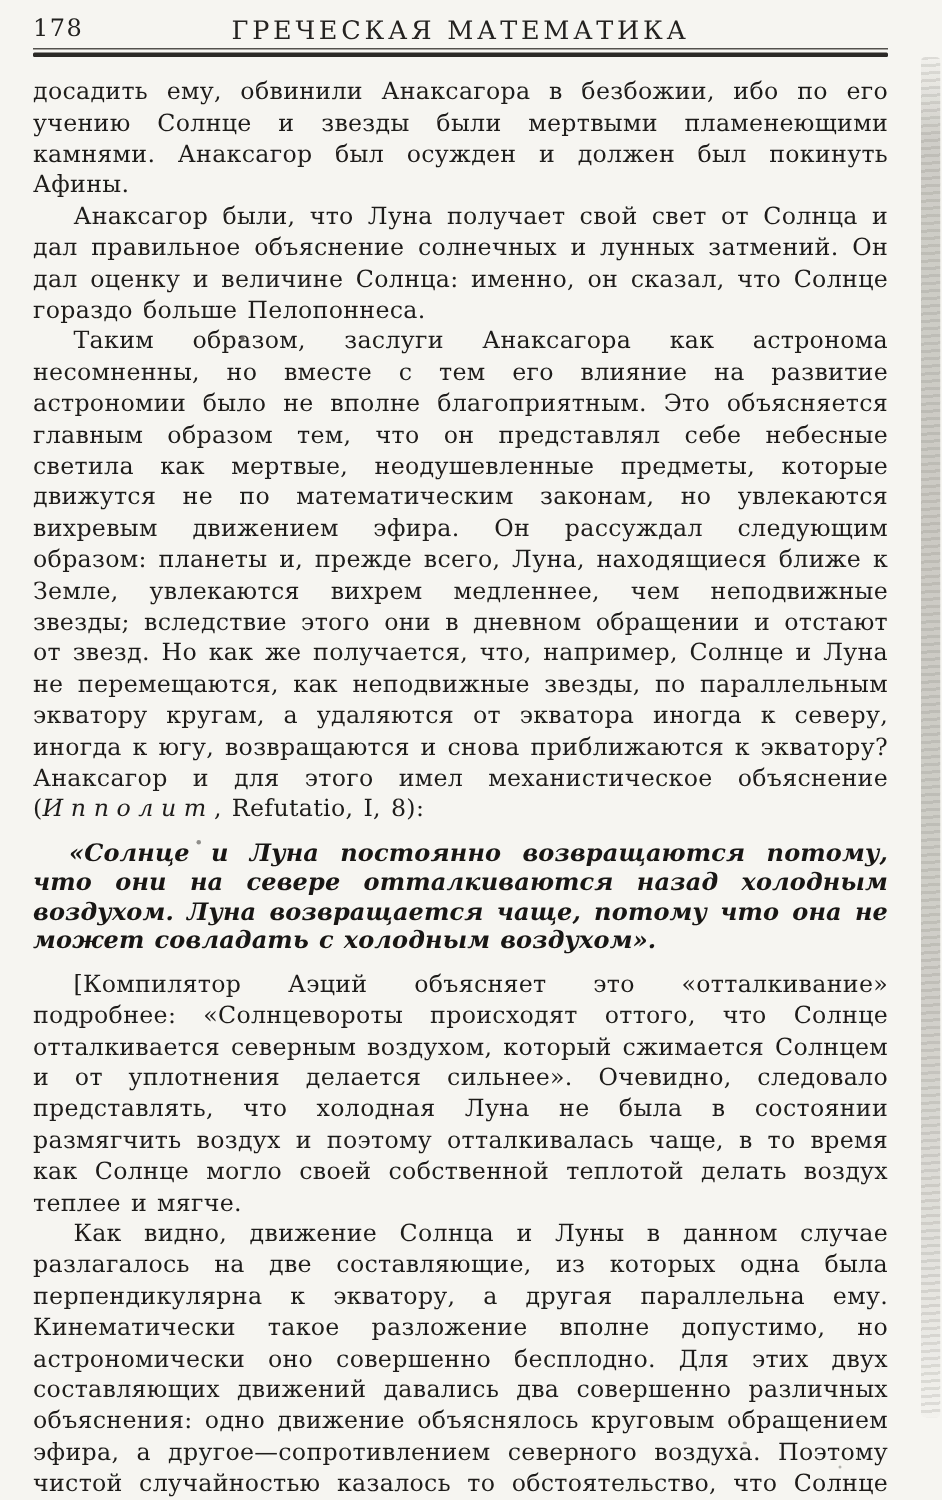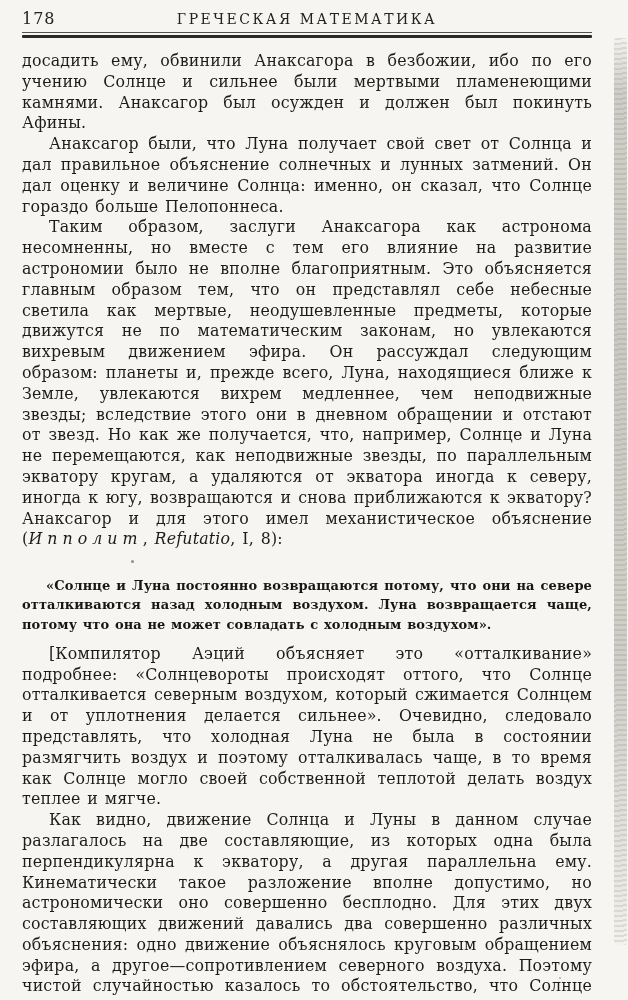--- a/index.html
+++ b/index.html
@@ -31,53 +31,54 @@
     font-size: 16px;
     letter-spacing: 1px;
     color: #232220;
   }
   .running-title {
     position: absolute;
     left: 0;
     right: 0;
     top: 2px;
     text-align: center;
-    font-size: 14px;
+    font-size: 17px;
     letter-spacing: 2.5px;
     color: #242220;
   }
   .rule { margin-top: 2px; }
   .rule .thin  { height: 1px; background: #53514d; }
   .rule .thick { height: 3px; background: #29272454; background: #2b2926; margin-top: 2px; border-radius: 1px; }
 
   
   .body-text { margin-top: 13px; }
   .body-text p {
     margin: 0;
     text-align: justify;
     font-size: 15.8px;
     line-height: 20.8px;
     letter-spacing: 0.2px;
     word-spacing: 1.5px;
   }
   .indent { text-indent: 27px; }
   .spaced { letter-spacing: 0.32em; font-style: italic; }
-  .work-title { font-style: italic; }
+  .work-title { }
 
   blockquote.quote {
-    margin: 26px 0 10px 0;
+    margin: 9px 0 10px 0;
     padding: 0;
-    font-size: 13px;
+    font-size: 16px;
     line-height: 19.2px;
     font-weight: bold;
     letter-spacing: 0.1px;
     word-spacing: 1px;
     text-align: justify;
     text-indent: 24px;
     color: #181614;
+    font-style: italic;
   }
 
   
   .edge-shadow {
     position: absolute;
     top: 38px;
     bottom: 55px;
     right: 1px;
     width: 13px;
     pointer-events: none;
@@ -115,21 +116,21 @@
     <span class="running-title">ГРЕЧЕСКАЯ МАТЕМАТИКА</span>
   </div>
 
   <div class="rule">
     <div class="thin"></div>
     <div class="thick"></div>
   </div>
 
   <div class="body-text">
 
-    <p>досадить ему, обвинили Анаксагора в безбожии, ибо по его учению Солнце и сильнее были мертвыми пламенеющими камнями. Анаксагор был осужден и должен был покинуть Афины.</p>
+    <p>досадить ему, обвинили Анаксагора в безбожии, ибо по его учению Солнце и звезды были мертвыми пламенеющими камнями. Анаксагор был осужден и должен был покинуть Афины.</p>
 
     <p class="indent">Анаксагор были, что Луна получает свой свет от Солнца и дал правильное объяснение солнечных и лунных затмений. Он дал оценку и величине Солнца: именно, он сказал, что Солнце гораздо больше Пелопоннеса.</p>
 
     <p class="indent"><span>Таким образом, заслуги Анаксагора как астронома несомненны, но вместе с тем его влияние на развитие астрономии было не вполне благоприятным. Это объясняется главным образом тем, что он представлял себе небесные светила как мертвые, неодушевленные предметы, которые движутся не по математическим законам, но увлекаются вихревым движением эфира. Он рассуждал следующим образом: планеты и, прежде всего, Луна, находящиеся ближе к Земле, увлекаются вихрем медленнее, чем неподвижные звезды; вследствие этого они в дневном обращении и отстают от звезд. Но как же получается, что, например, Солнце и Луна не перемещаются, как неподвижные звезды, по параллельным экватору кругам, а удаляются от экватора иногда к северу, иногда к югу, возвращаются и снова приближаются к экватору? Анаксагор и для этого имел механистическое объяснение (</span><span class="spaced">Ипполит</span><span>, </span><span class="work-title">Refutatio</span><span>, I, 8):</span></p>
 
     <blockquote class="quote">«Солнце и Луна постоянно возвращаются потому, что они на севере отталкиваются назад холодным воздухом. Луна возвращается чаще, потому что она не может совладать с холодным воздухом».</blockquote>
 
     <p class="indent">[Компилятор Аэций объясняет это «отталкивание» подробнее: «Солнцевороты происходят оттого, что Солнце отталкивается северным воздухом, который сжимается Солнцем и от уплотнения делается сильнее». Очевидно, следовало представлять, что холодная Луна не была в состоянии размягчить воздух и поэтому отталкивалась чаще, в то время как Солнце могло своей собственной теплотой делать воздух теплее и мягче.</p>
 
     <p class="indent">Как видно, движение Солнца и Луны в данном случае разлагалось на две составляющие, из которых одна была перпендикулярна к экватору, а другая параллельна ему. Кинематически такое разложение вполне допустимо, но астрономически оно совершенно бесплодно. Для этих двух составляющих движений давались два совершенно различных объяснения: одно движение объяснялось круговым обращением эфира, а другое—сопротивлением северного воздуха. Поэтому чистой случайностью казалось то обстоятельство, что Солнце по истечении года возвращаеся не только к тому же самому тропику, но и к тому же созвездию (это же можно было сказать и относительно Луны по истечении сидерического месяца), а кроме того, что оба эти светила, равно как и планеты, всегда находятся в пределах зодиака.</p>

